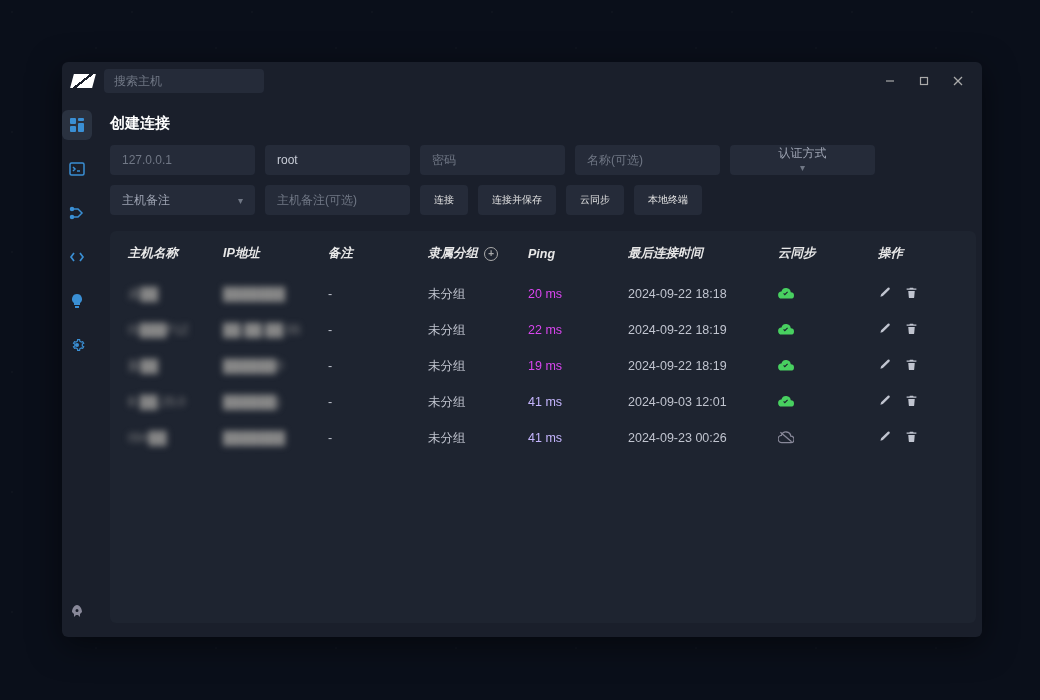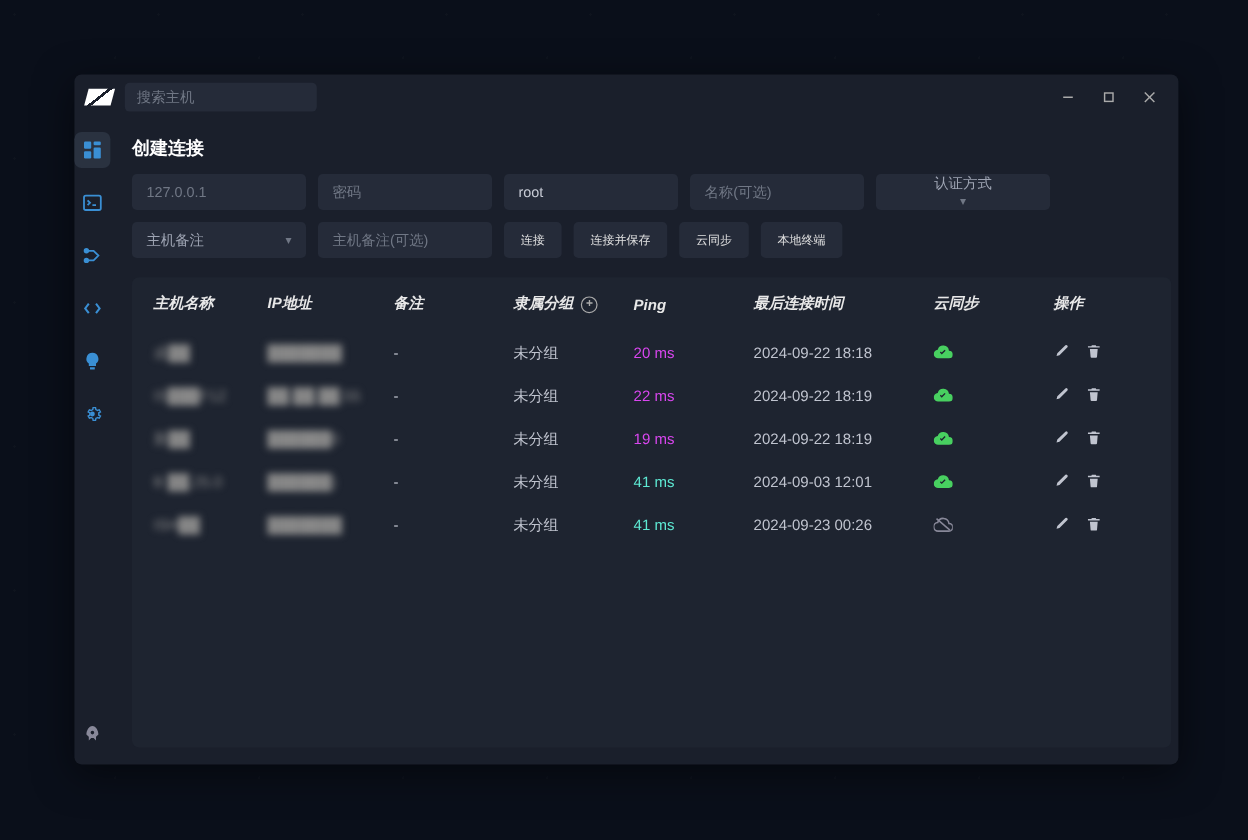--- a/index.html
+++ b/index.html
@@ -135,21 +135,21 @@
   display: grid;
   grid-template-columns: 95px 105px 100px 100px 100px 150px 100px 80px;
   align-items: center;
   font-size: 12.5px;
 }
 .tbl-head { color: #e8e8e8; font-weight: 600; padding-bottom: 14px; font-style: italic; }
 .tbl-head .hd-group { display: flex; align-items: center; gap: 6px; }
 .plus-circle { width: 14px; height: 14px; border: 1.3px solid #aaa; border-radius: 50%; display: flex; align-items: center; justify-content: center; font-size: 10px; line-height: 1; color: #aaa; cursor: pointer; }
 .tbl-row { color: #c0c4cf; height: 36px; }
 .tbl-row .ping-good { color: #d946ef; }
-.tbl-row .ping-warn { color: #5eead4; }
+.tbl-row .ping-warn { color: #c4b5fd; }
 .blur { filter: blur(3px); color: #888; }
 .sync-icon { color: #48d060; }
 .sync-icon.off { color: #889; }
 .sync-icon svg { width: 16px; height: 14px; }
 .actions { display: flex; gap: 14px; }
 .act-btn { cursor: pointer; color: #c0c4cf; }
 .act-btn svg { width: 13px; height: 13px; }
 </style>
 </head>
 <body>
@@ -228,22 +228,22 @@
           </svg>
       </div>
     </div>
 
     <div class="main">
       <div class="page-title">创建连接</div>
 
       <div class="form-rows">
         <div class="form-row">
           <input class="fld fld-ip" placeholder="127.0.0.1" style="">
+          <input class="fld fld-user" value="root" style="">
           <input class="fld fld-pass" type="password" placeholder="密码" style="">
-          <input class="fld fld-user" value="root" style="">
           <input class="fld fld-name" placeholder="名称(可选)" style="">
           <div class="fld fld-auth">
             <span class="sel-label">认证方式</span>
             <span class="chev">▾</span>
           </div>
         </div>
         <div class="form-row">
           <div class="fld fld-group">
             <span class="sel-label">主机备注</span>
             <span class="chev">▾</span>

